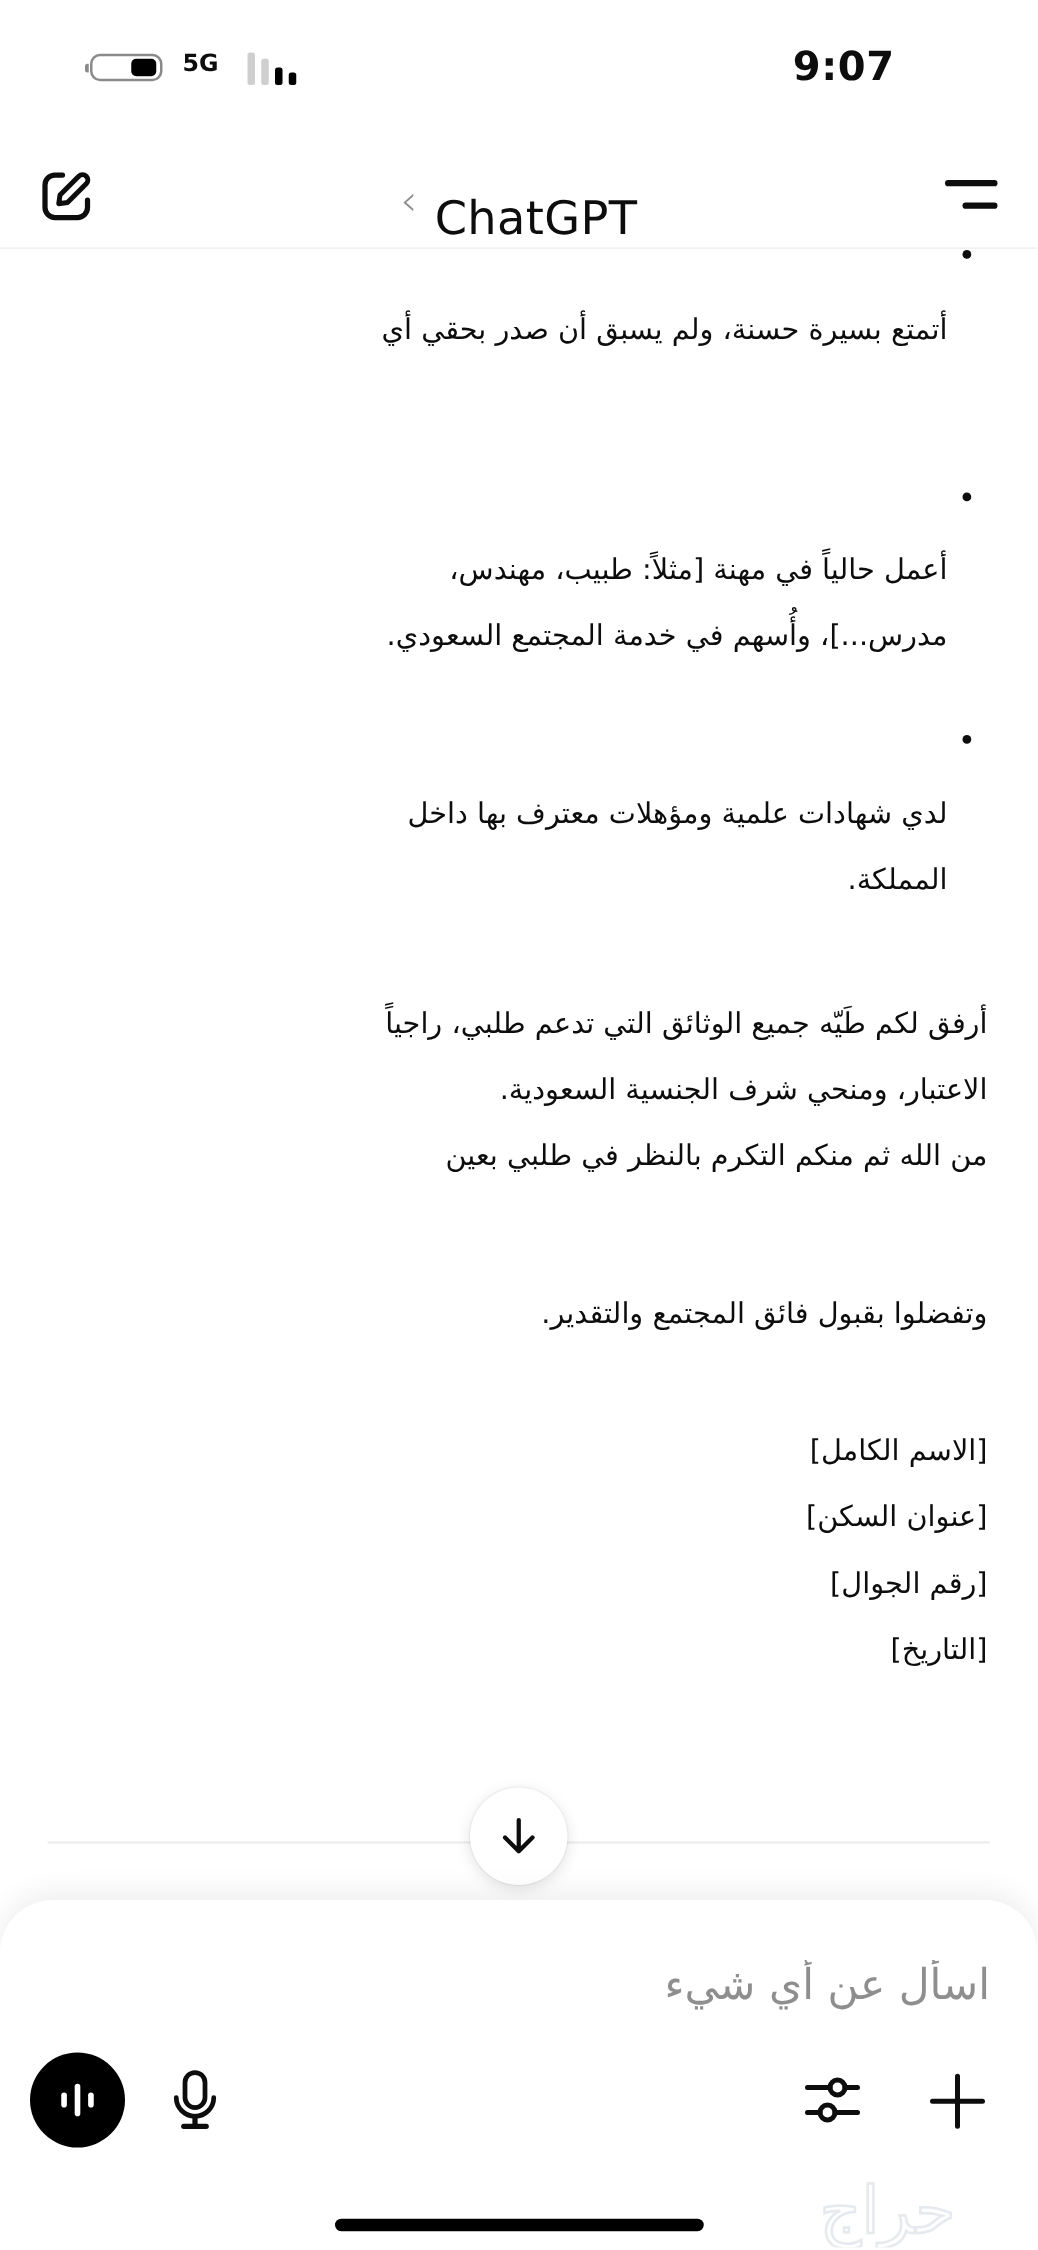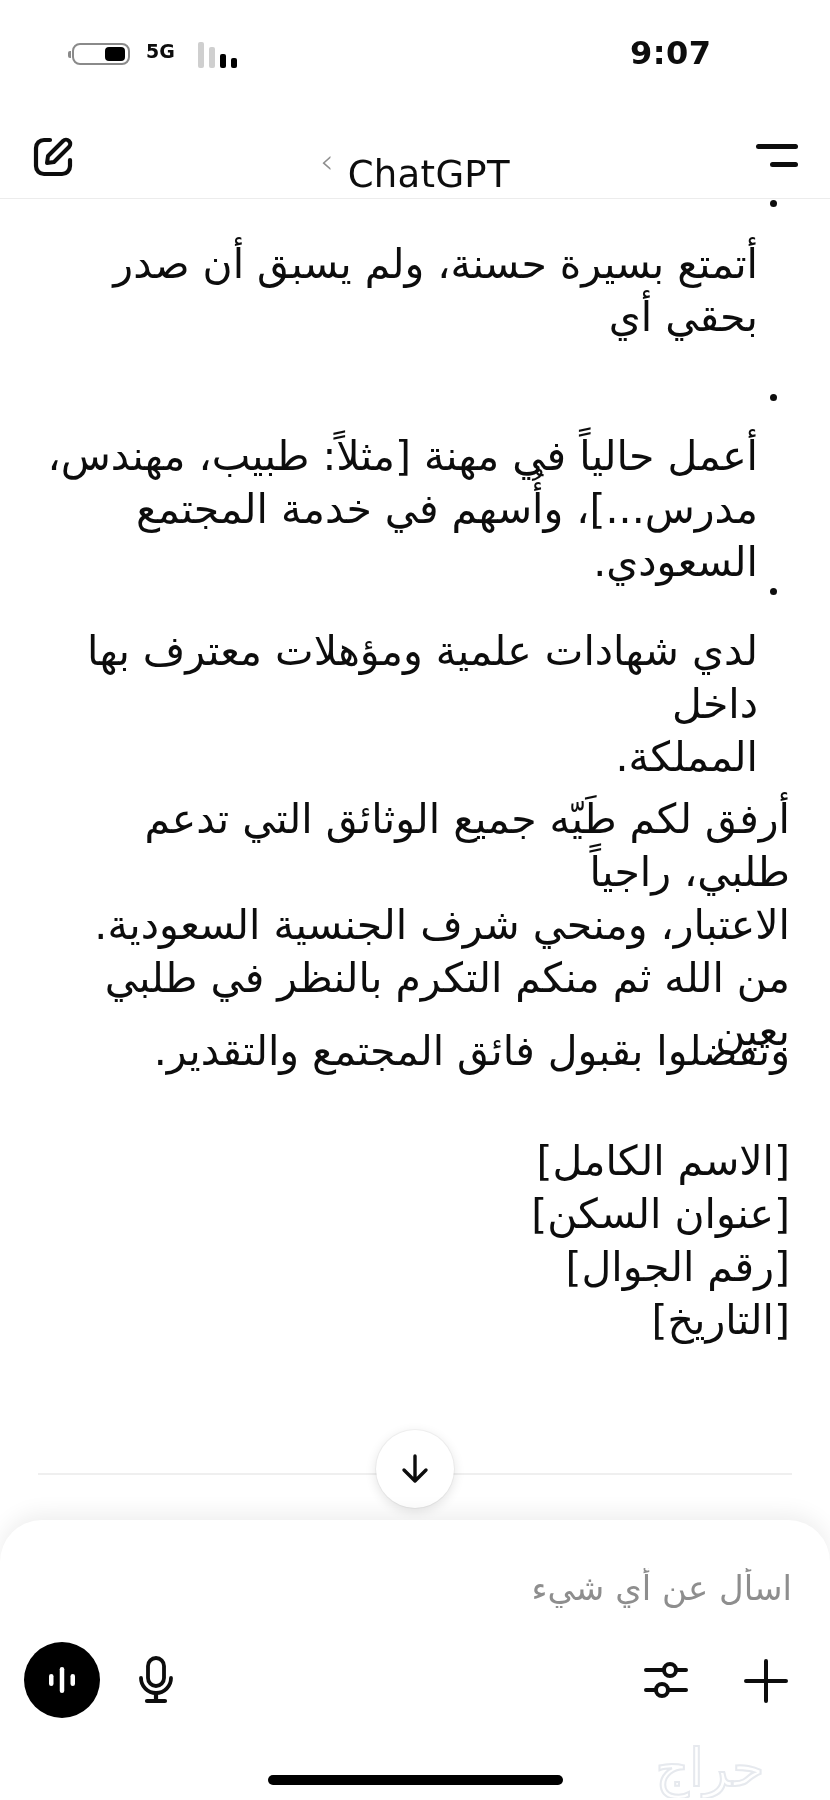--- a/index.html
+++ b/index.html
@@ -3,39 +3,39 @@
 <meta charset="utf-8">
 <style>
   html, body { margin:0; padding:0; }
   body {
     width:830px; height:1800px; position:relative; overflow:hidden;
     background:#ffffff; color:#0d0d0d;
     font-family:"DejaVu Sans","Liberation Sans",sans-serif;
   }
   .abs { position:absolute; }
   
-  .status-time { left:630px; top:34px; width:90px; font-size:32px; font-weight:600; letter-spacing:0.5px; }
+  .status-time { left:630px; top:34px; width:90px; font-size:32px; font-weight:600; text-align:center; letter-spacing:0.5px; }
   .battery { left:72px; top:43px; width:58px; height:22px; border:2px solid #8a8a8a; border-radius:8px; box-sizing:border-box; }
   .battery .cap { position:absolute; left:-6px; top:6px; width:3px; height:7px; background:#8a8a8a; border-radius:2px 0 0 2px; }
   .battery .fill { position:absolute; right:3px; top:2px; width:20px; height:14px; background:#000; border-radius:4px; }
   .net-label { left:146px; top:40px; font-size:19px; font-weight:600;text-align:center; }
   .signal { left:198px; top:42px; width:46px; height:26px; }
   .signal span { position:absolute; bottom:0; width:6px; border-radius:2px; }
   
   .edit-btn { left:30px; top:132px; width:48px; height:48px; }
   .title-wrap { left:0; top:128px; width:830px; text-align:center; }
   .title-inner { display:inline-flex; align-items:center; gap:14px; }
   .chevron { color:#8e8e8e; font-size:34px; font-weight:300; line-height:1; }
   .title { font-size:37px; font-weight:400; line-height:1; letter-spacing:0.3px;margin-top:28px; }
   .menu-btn { left:752px; top:140px; width:48px; height:34px; }
   .menu-btn .l1 { position:absolute; right:2px; top:4px; width:42px; height:5px; border-radius:3px; background:#0d0d0d; }
   .menu-btn .l2 { position:absolute; right:2px; top:22px; width:28px; height:5px; border-radius:3px; background:#0d0d0d; }
   .header-divider { left:0; top:198px; width:830px; height:1px; background:#ececec; }
   
-  .msg { direction:rtl; text-align:right; font-size:41px; line-height:53px; color:#0d0d0d; }
+  .msg { direction:rtl; text-align:right; font-size:23px; line-height:53px; color:#0d0d0d; }
   .bullet-dot { width:7px; height:7px; border-radius:50%; background:#0d0d0d; }
   .bold { font-weight:700; }
   
   .scroll-divider { left:38px; top:1473px; width:754px; height:2px; background:#efefef; }
   .scroll-btn { left:376px; top:1430px; width:78px; height:78px; border-radius:50%; background:#fff; box-shadow:0 3px 12px rgba(0,0,0,0.12), 0 0 0 1px rgba(0,0,0,0.04); display:flex; align-items:center; justify-content:center; }
   
   .composer { left:0; top:1520px; width:830px; height:280px; background:#fff; border-radius:42px 42px 0 0; box-shadow:0 -6px 22px rgba(0,0,0,0.07); }
   .composer-input { left:40px; top:1560px; width:752px; height:56px; border:none; outline:none; background:transparent; direction:rtl; text-align:right; font-size:34px; color:#8e8e8e; font-family:"DejaVu Sans","Liberation Sans",sans-serif; padding:0; }
   .composer-input::placeholder { color:#8e8e8e; }
   .voice-btn { left:24px; top:1642px; width:76px; height:76px; border-radius:50%; background:#000; display:flex; align-items:center; justify-content:center; }

